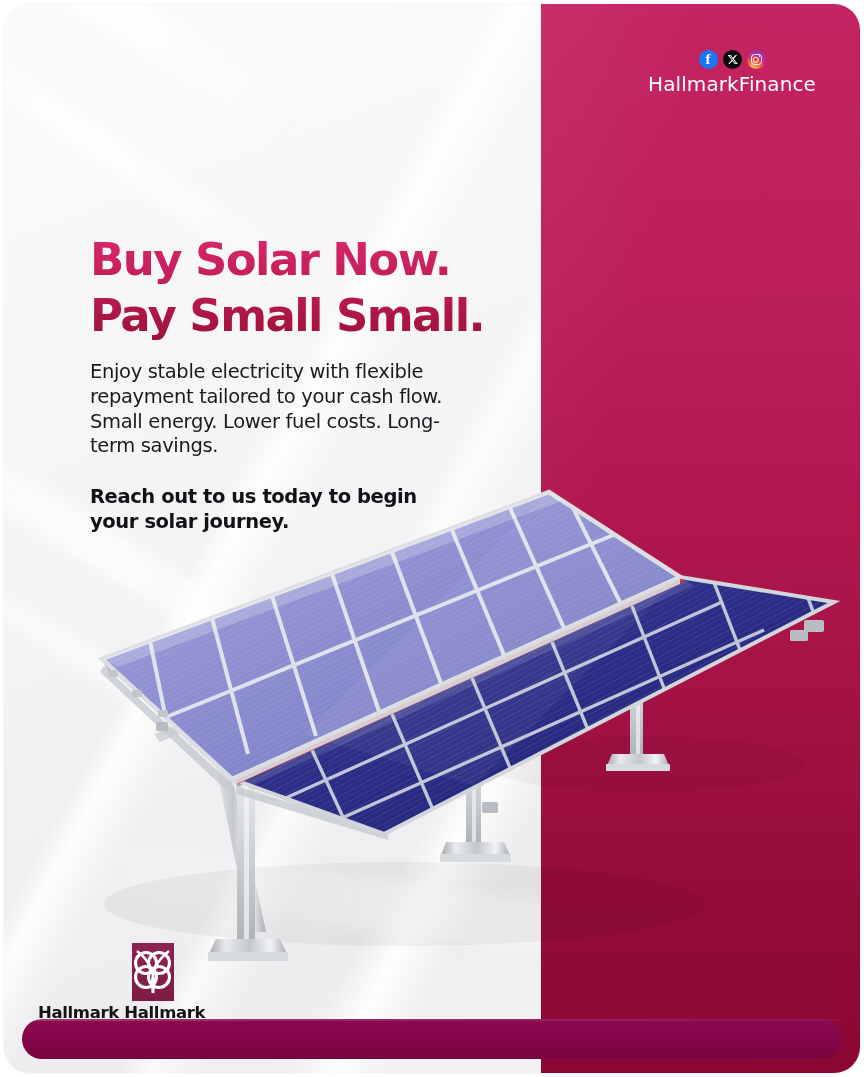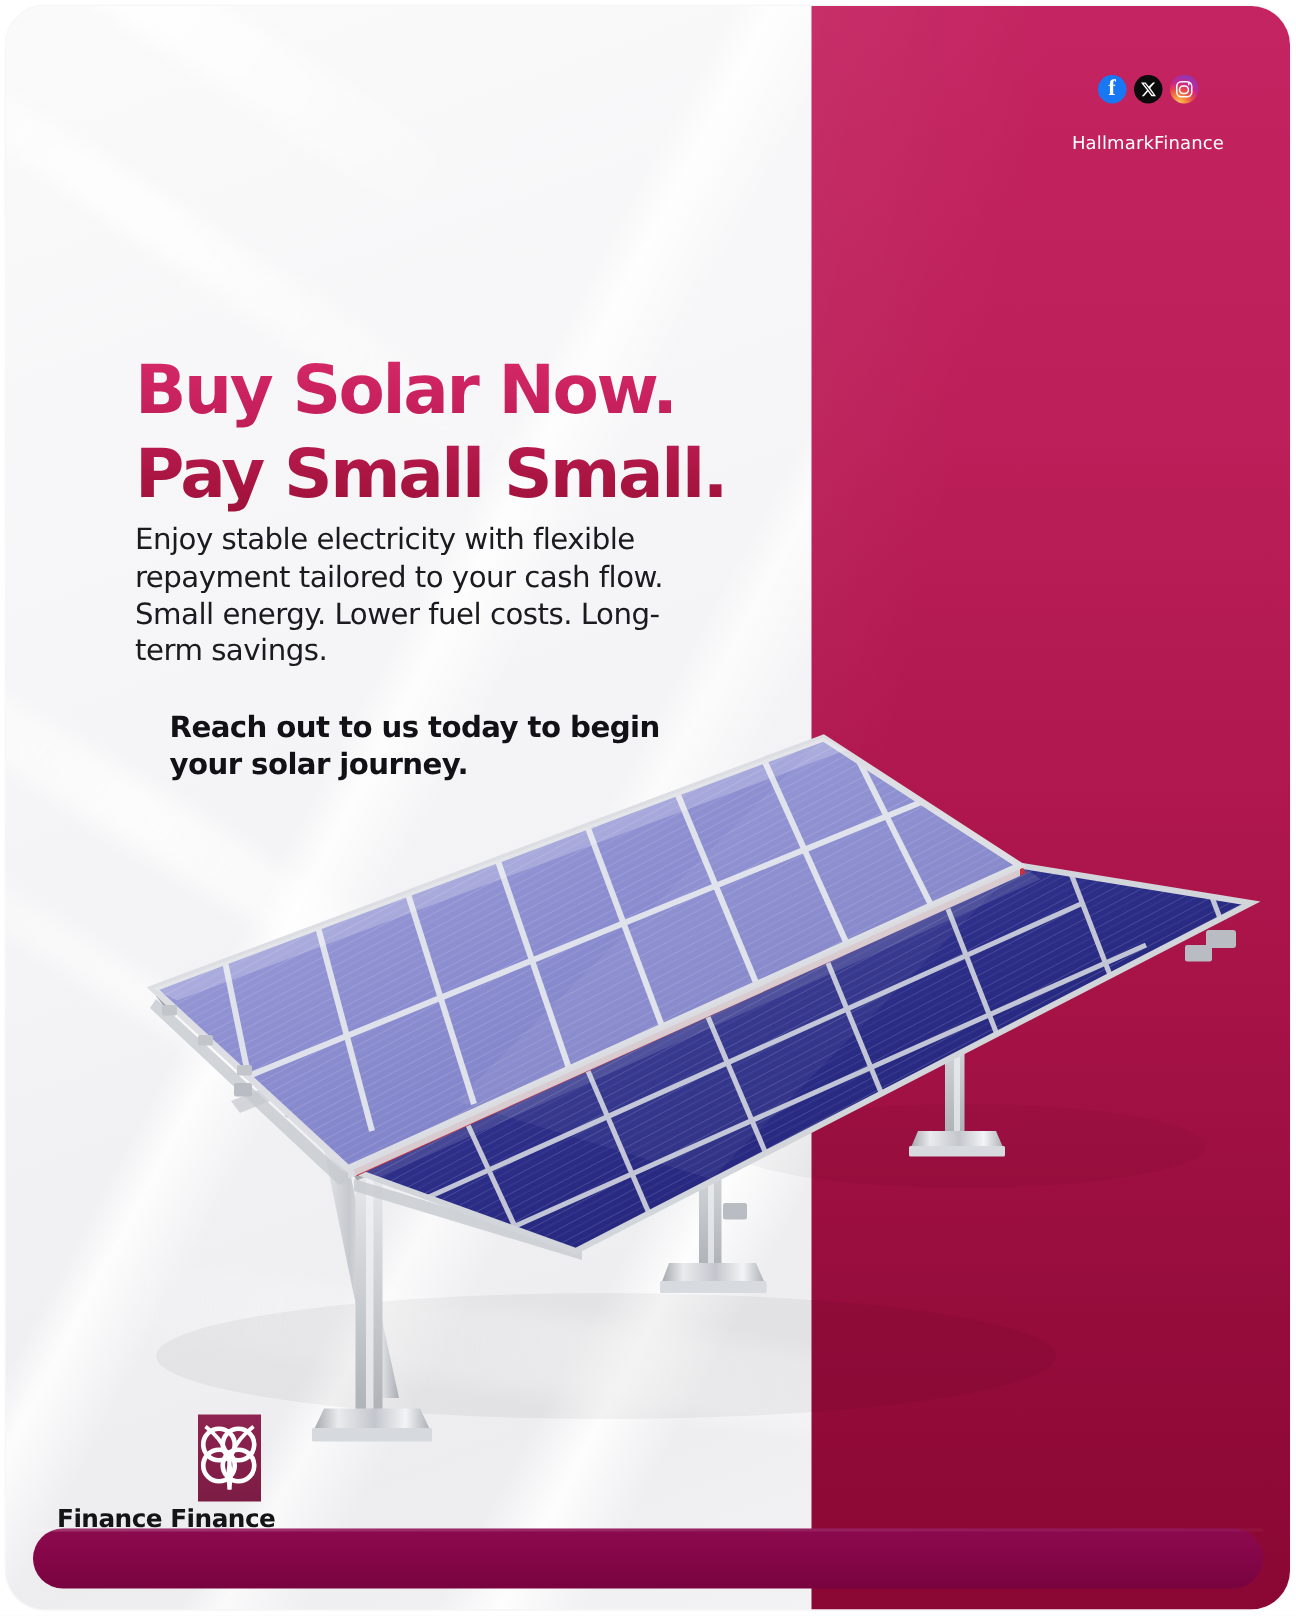--- a/index.html
+++ b/index.html
@@ -85,23 +85,23 @@
   .si-ig .ig-sq::before{
     content:""; position:absolute; left:50%; top:50%;
     transform:translate(-50%,-50%);
     width:4.4px; height:4.4px; border:1.5px solid #fff; border-radius:50%;
   }
   .si-ig .ig-sq::after{
     content:""; position:absolute; right:0.4px; top:0.4px;
     width:1.4px; height:1.4px; border-radius:50%; background:#fff;
   }
   .handle{
-    margin-top:19px;
+    margin-top:3px;
     color:#ffffff;
-    font-size:12px;
+    font-size:20px;
     letter-spacing:.1px;
     font-family:"DejaVu Sans", sans-serif;
     white-space:nowrap;
   }
 
   
   .copy{
     position:absolute; left:86px; top:228px; width:450px; z-index:30;
   }
   .headline{
@@ -109,41 +109,40 @@
     font-weight:bold;
     font-size:45px;
     line-height:1.24;
     letter-spacing:-1.6px;
     background:linear-gradient(180deg,#d8296a 0%,#c31f59 42%,#ac1644 74%,#9d1139 100%);
     -webkit-background-clip:text;
     background-clip:text;
     color:transparent;
     -webkit-text-fill-color:transparent;
     white-space:pre-line;
-    margin-bottom:4px;
+    margin-bottom:16px;
   }
   .subcopy{
     font-family:"DejaVu Sans", sans-serif;
     font-size:19.5px;
     line-height:1.28;
     color:#1b1b1f;
     letter-spacing:-.35px;
     width:390px;
     white-space:pre-line;
   }
   .cta{
     margin-top:26px;
     font-family:"DejaVu Sans", sans-serif;
     font-weight:bold;
     font-size:19.5px;
     line-height:1.26;
     color:#121216;
     letter-spacing:-.4px;
     white-space:pre-line;
-    margin-left:23px;
   }
 
   
   .solar{
     position:absolute;
     left:0; top:430px;
     width:856px; height:560px;
     z-index:20;
     pointer-events:none;
   }
@@ -386,20 +385,20 @@
             <circle cx="27" cy="20" r="10.5"></circle>
             <circle cx="14" cy="34" r="10.5"></circle>
             <circle cx="27" cy="34" r="10.5"></circle>
           </g>
           <g fill="none" stroke="#ffffff" stroke-width="2.6">
             <path d="M5 8 C 18 18, 24 30, 21 50"></path>
             <path d="M37 8 C 24 18, 18 30, 21 50"></path>
           </g>
         </svg>
       </div>
-      <div class="logo-name">Finance Finance</div>
+      <div class="logo-name">Hallmark Hallmark</div>
       <div class="logo-sub">Company Ltd</div>
     </div>
 
     <div class="footer-bar"></div>
 
   </div>
 </div>
 
 </body></html>

